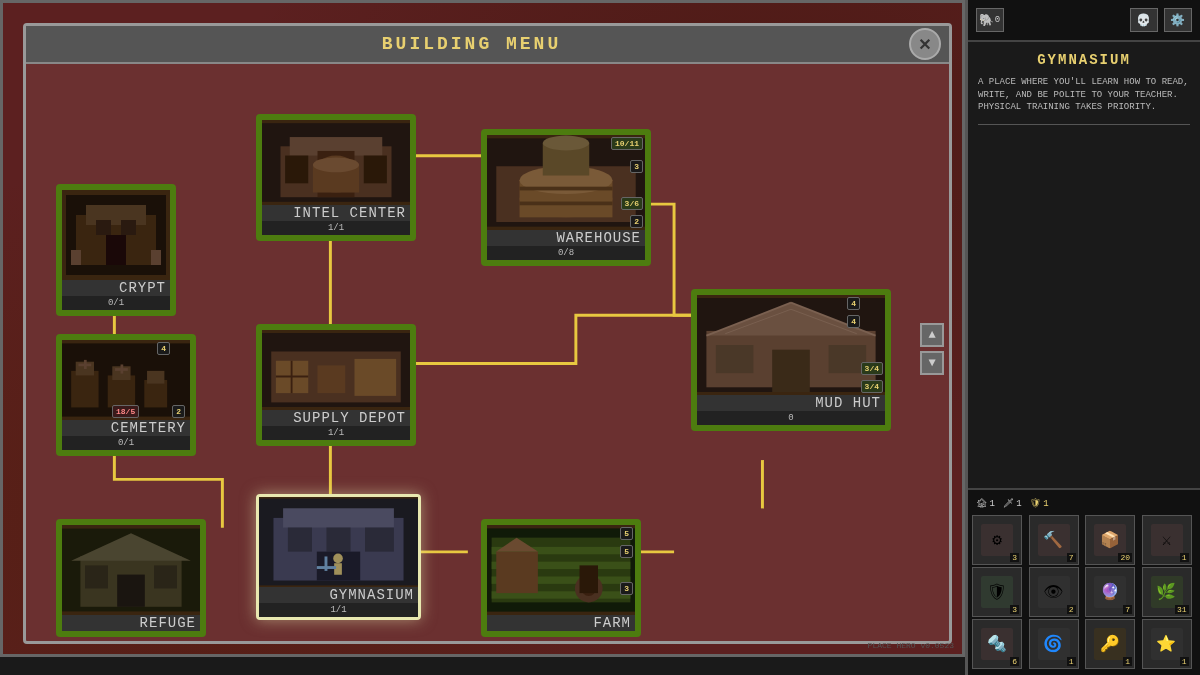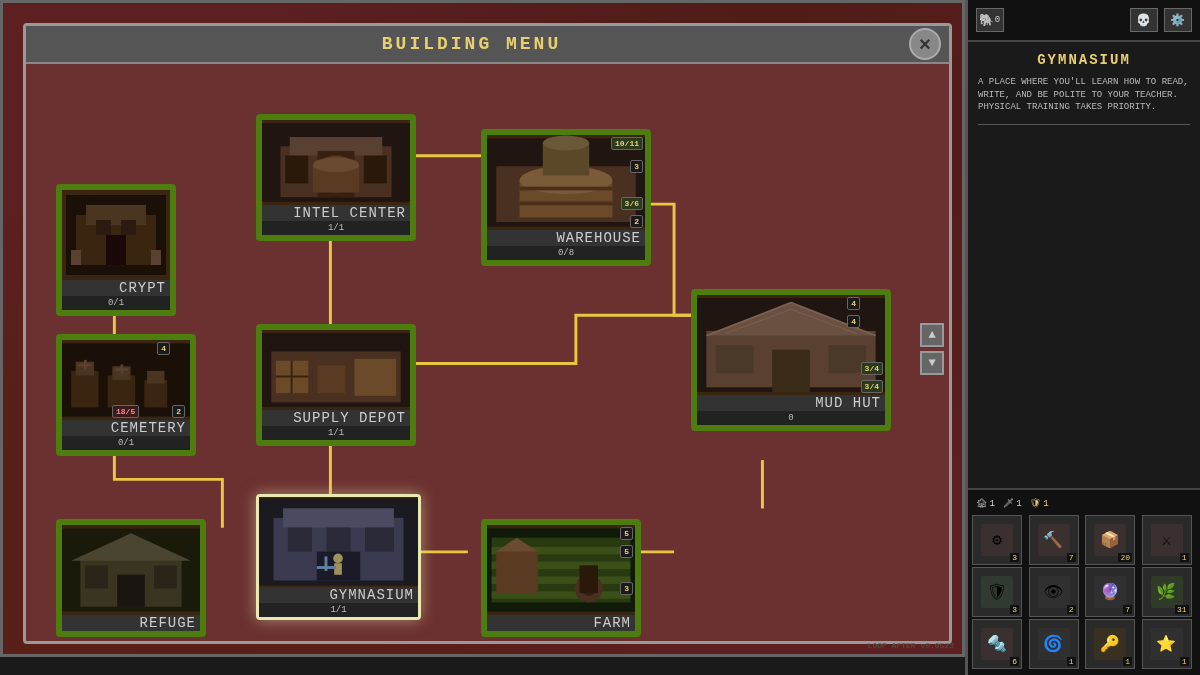--- a/index.html
+++ b/index.html
@@ -595,21 +595,21 @@
         </div>
 
 
         <div class="scroll-arrows">
           <div class="scroll-arrow">▲</div>
           <div class="scroll-arrow">▼</div>
         </div>
       </div>
     </div>
 
-    <div class="game-version">LOOP AFTER v0.0523</div>
+    <div class="game-version">PLACE HERO v0.0523</div>
   </div>
 
   <div class="right-panel">
 
     <div class="panel-header">
       <div class="panel-icons">
         <div class="icon-btn">
           <span>🐘</span>
           <span style="color:#ccc;font-size:9px;">0</span>
         </div>

